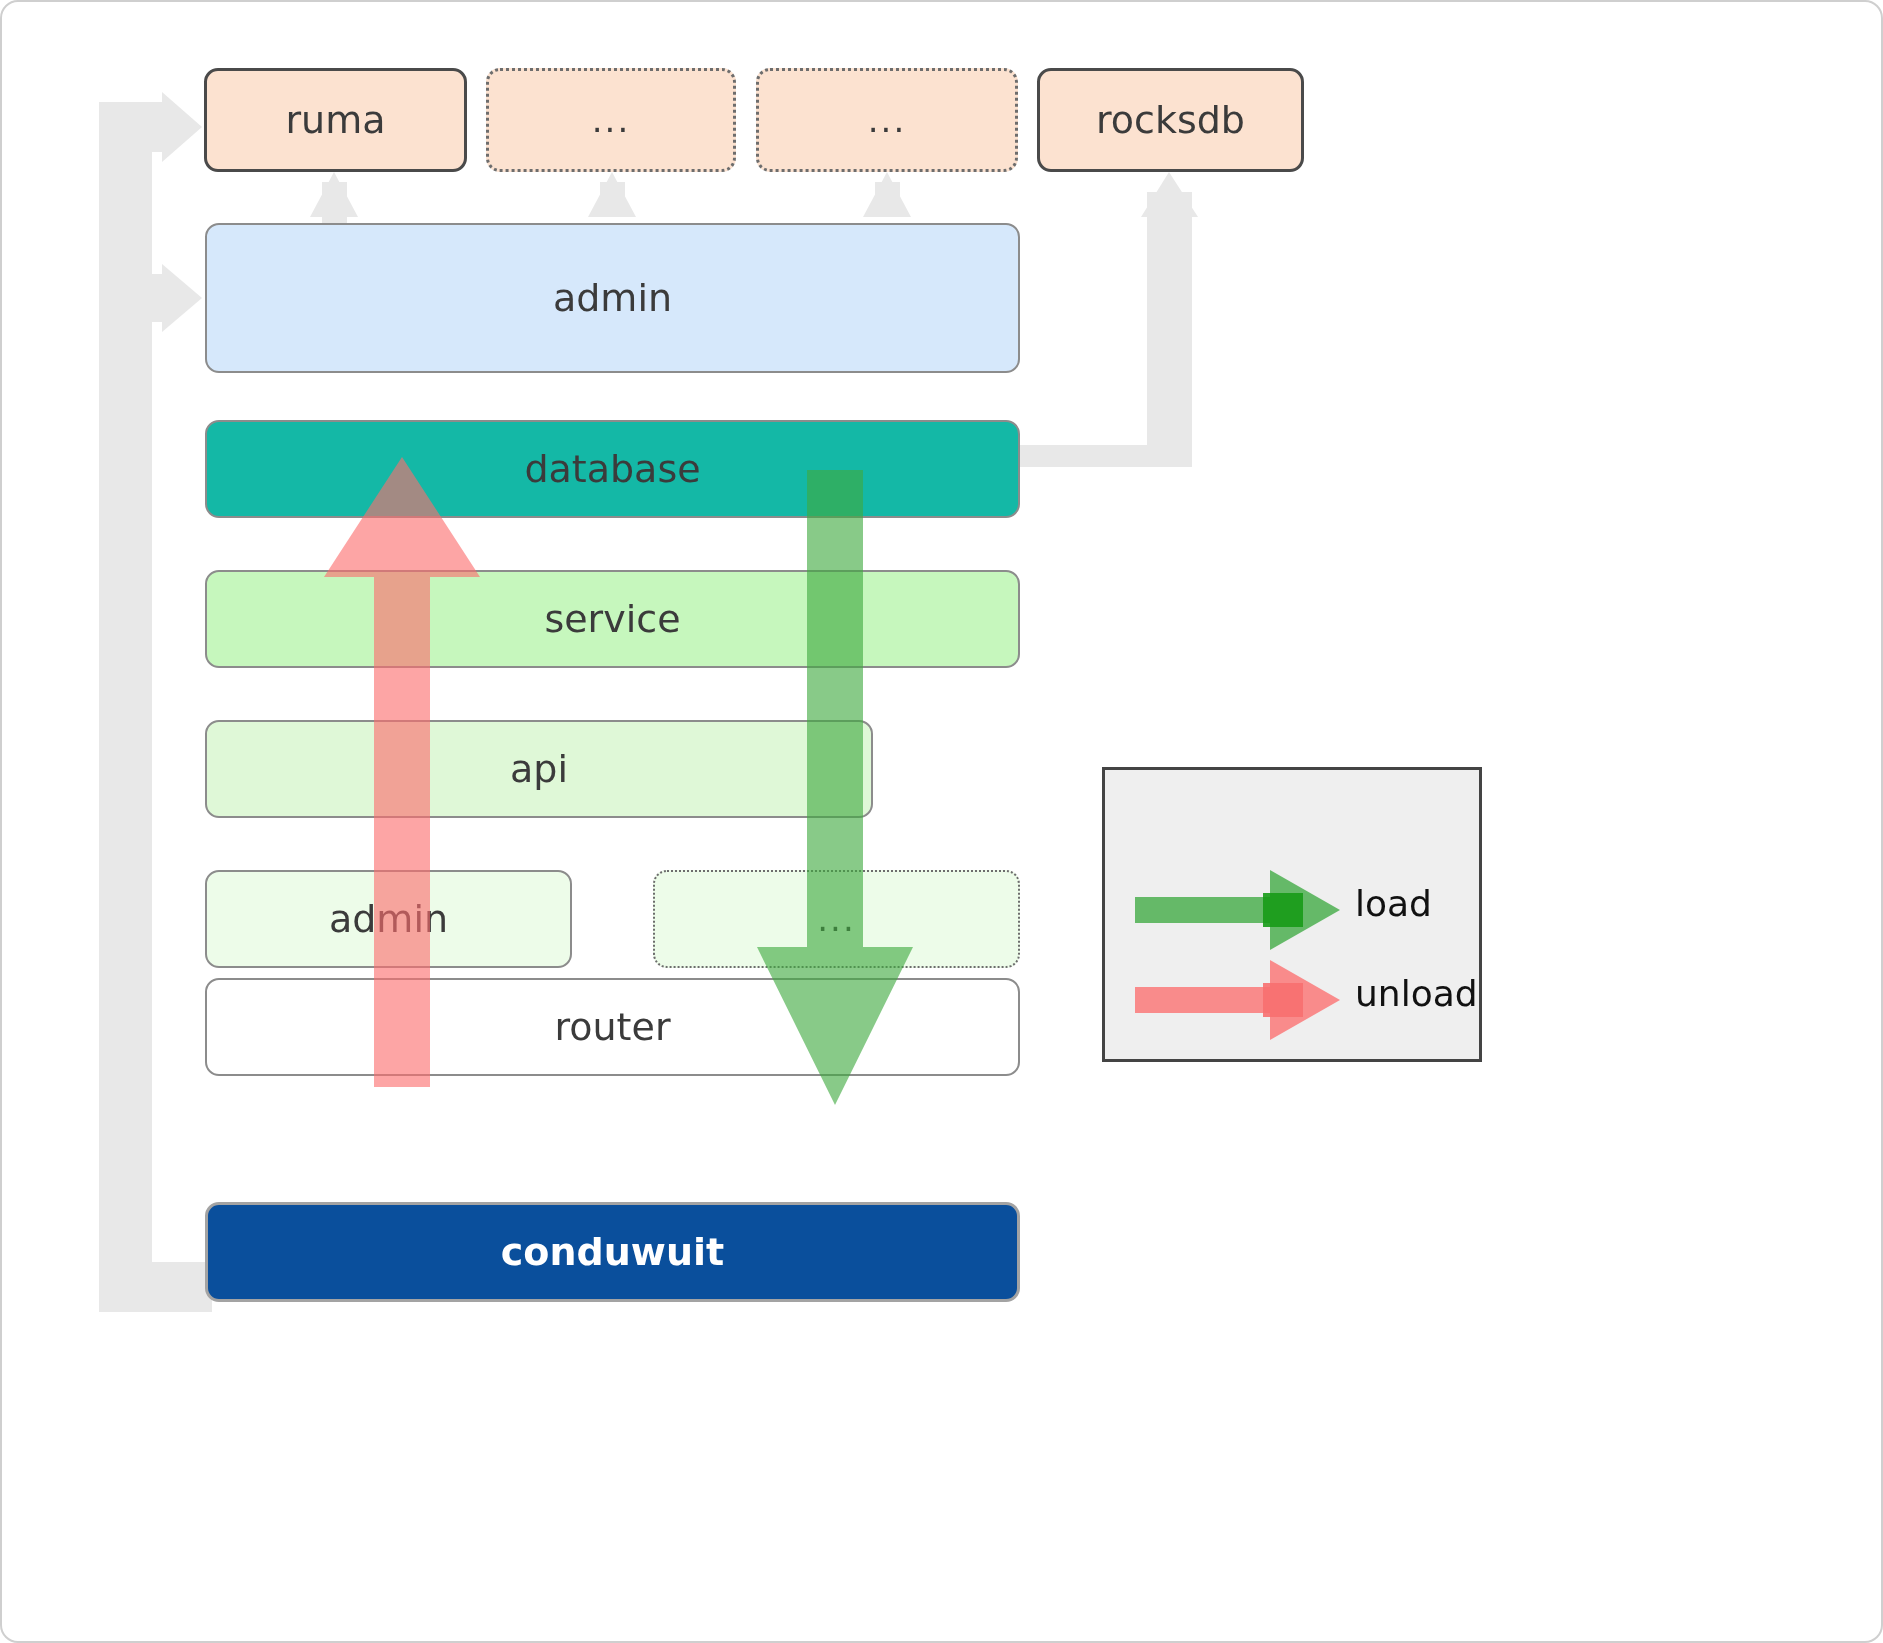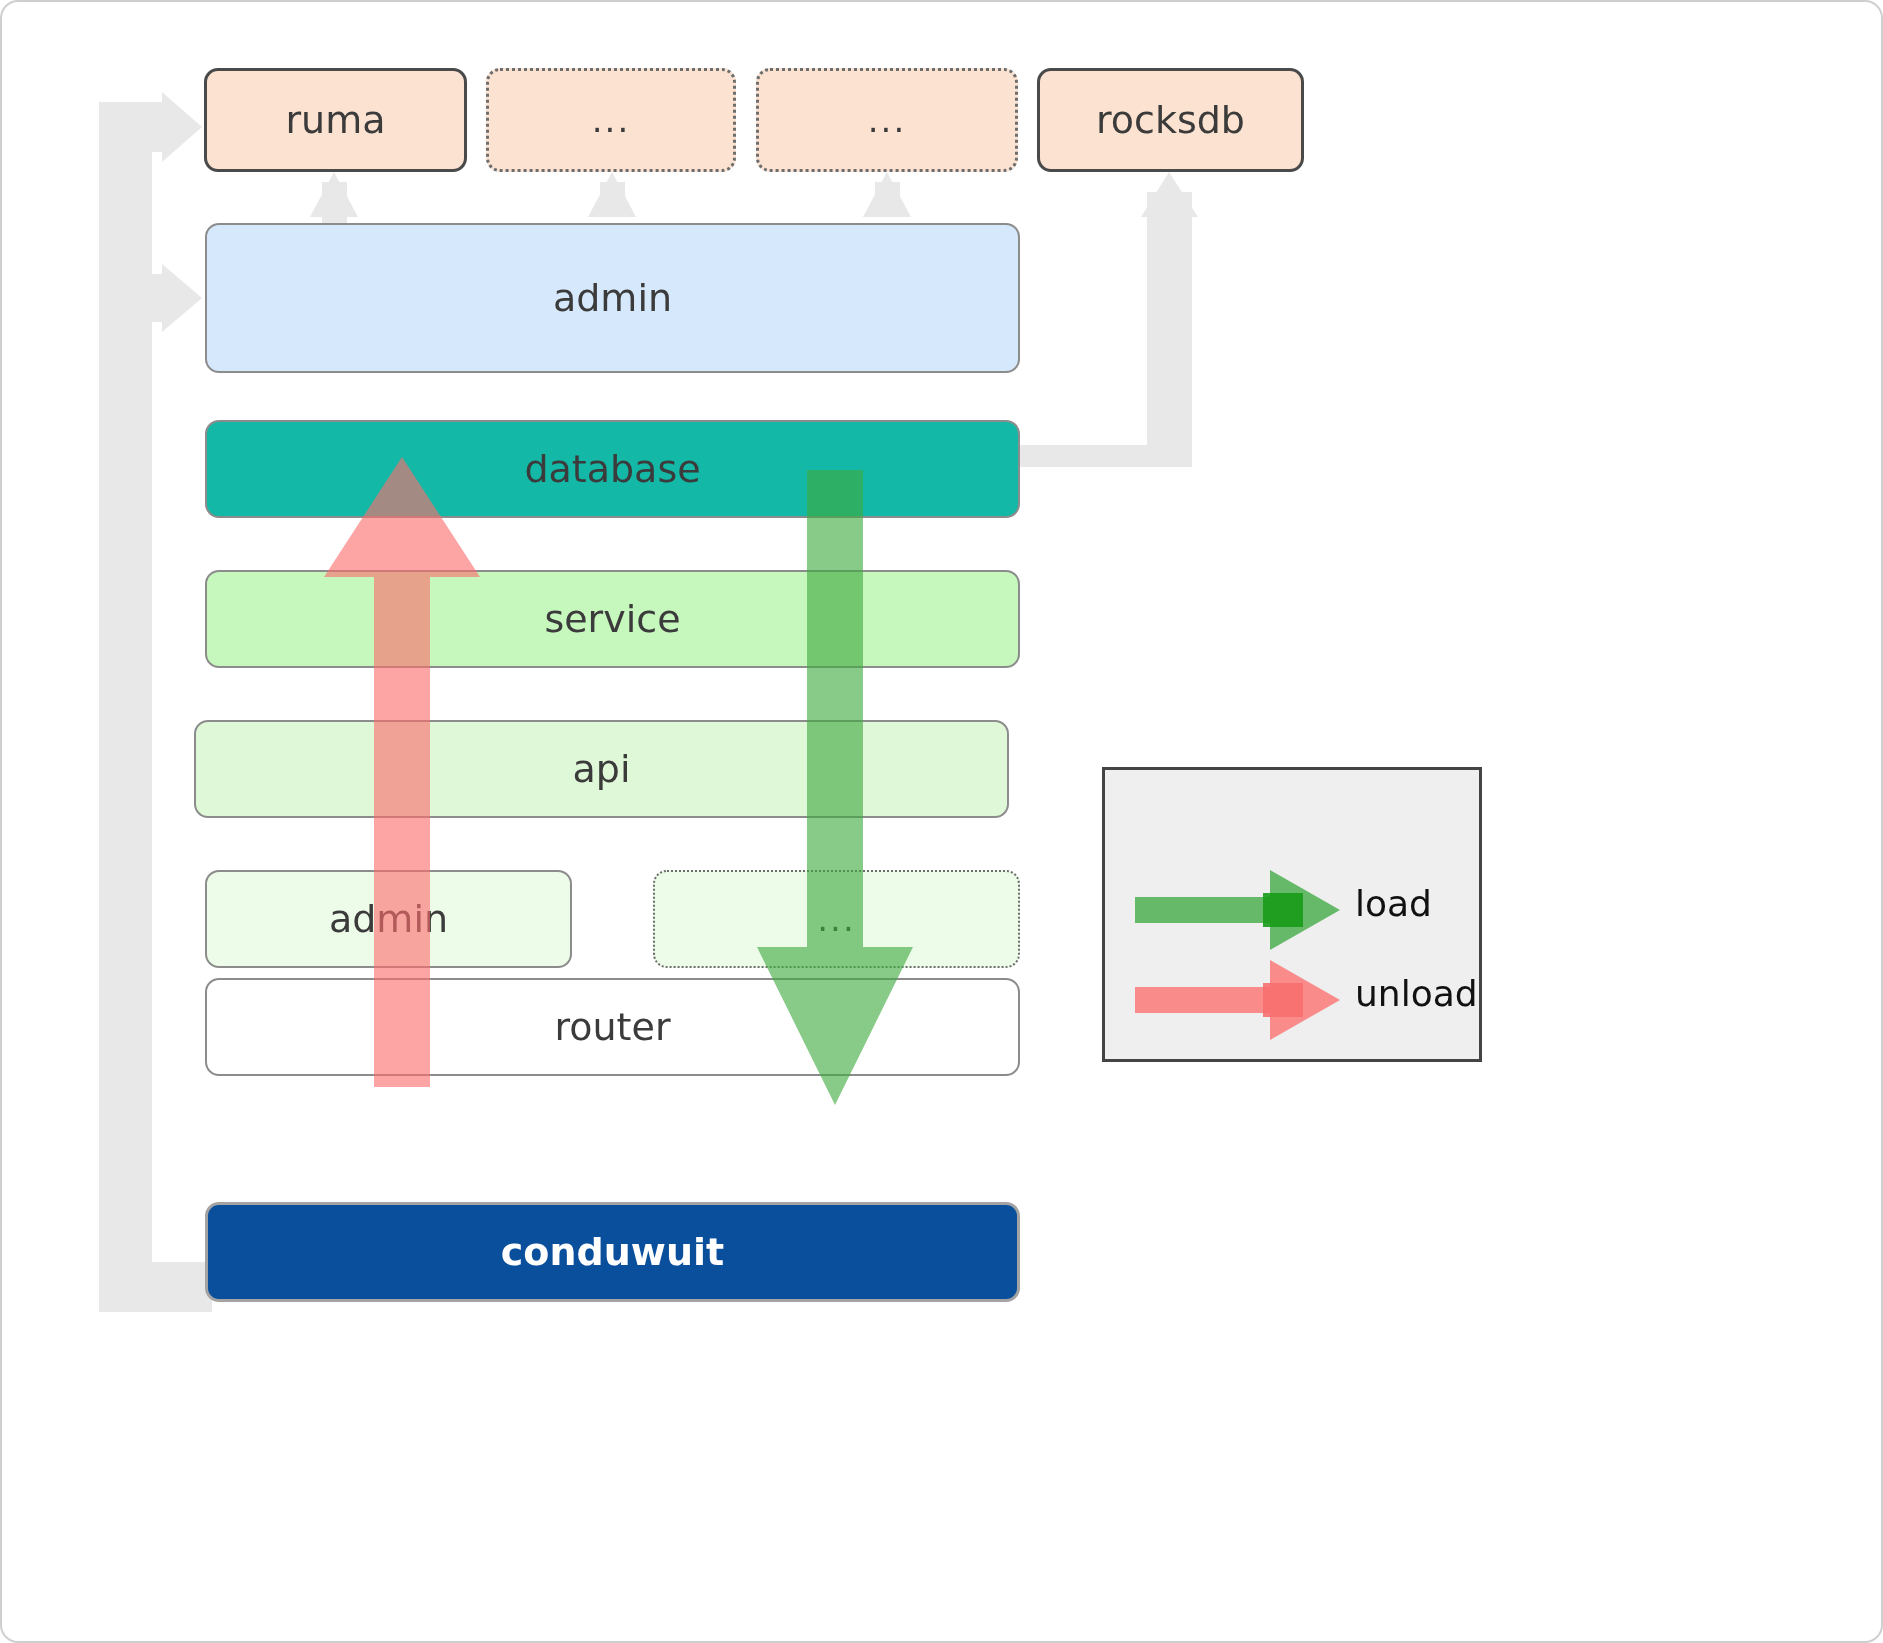--- a/index.html
+++ b/index.html
@@ -103,21 +103,21 @@
   </div>
 
   <div class="box thin" style="left:203px;top:418px;width:815px;height:98px;background:#14b8a6;">
     <span>database</span>
   </div>
 
   <div class="box thin" style="left:203px;top:568px;width:815px;height:98px;background:#c6f7bd;text-align:right;">
     <span>service</span>
   </div>
 
-  <div class="box thin" style="left:192px;top:718px;width:815px;height:98px;background:#dff8d7;">
+  <div class="box thin" style="left:203px;top:718px;width:668px;height:98px;background:#dff8d7;">
     <span>api</span>
   </div>
 
   <div class="box thin" style="left:203px;top:868px;width:367px;height:98px;background:#edfce9;">
     <span>admin</span>
   </div>
 
   <div class="box dotted" style="left:651px;top:868px;width:367px;height:98px;background:#edfce9;border-width:2px;">
     <span class="ell">...</span>
   </div>

